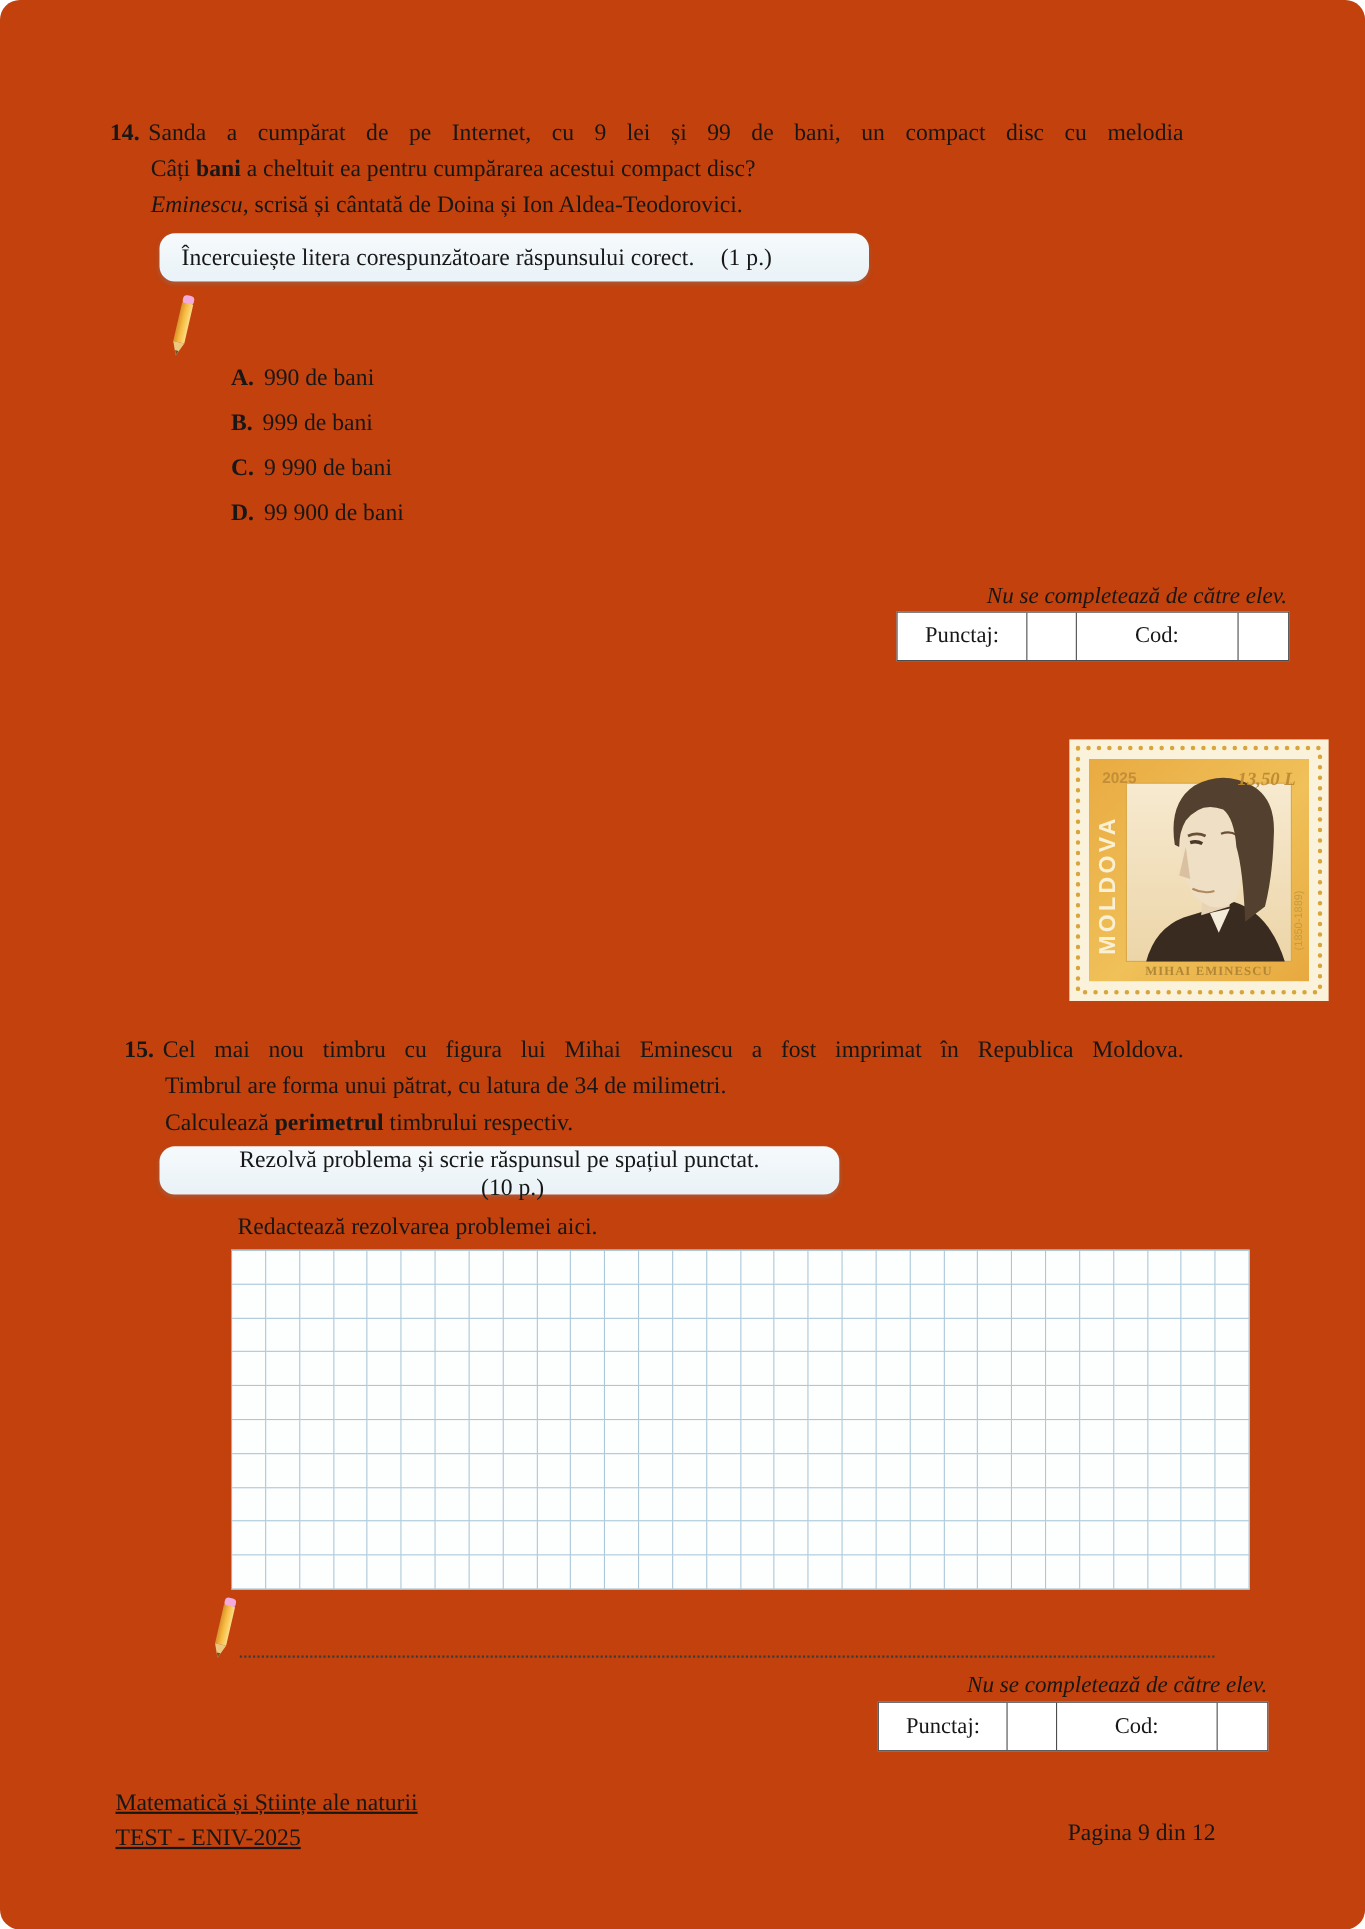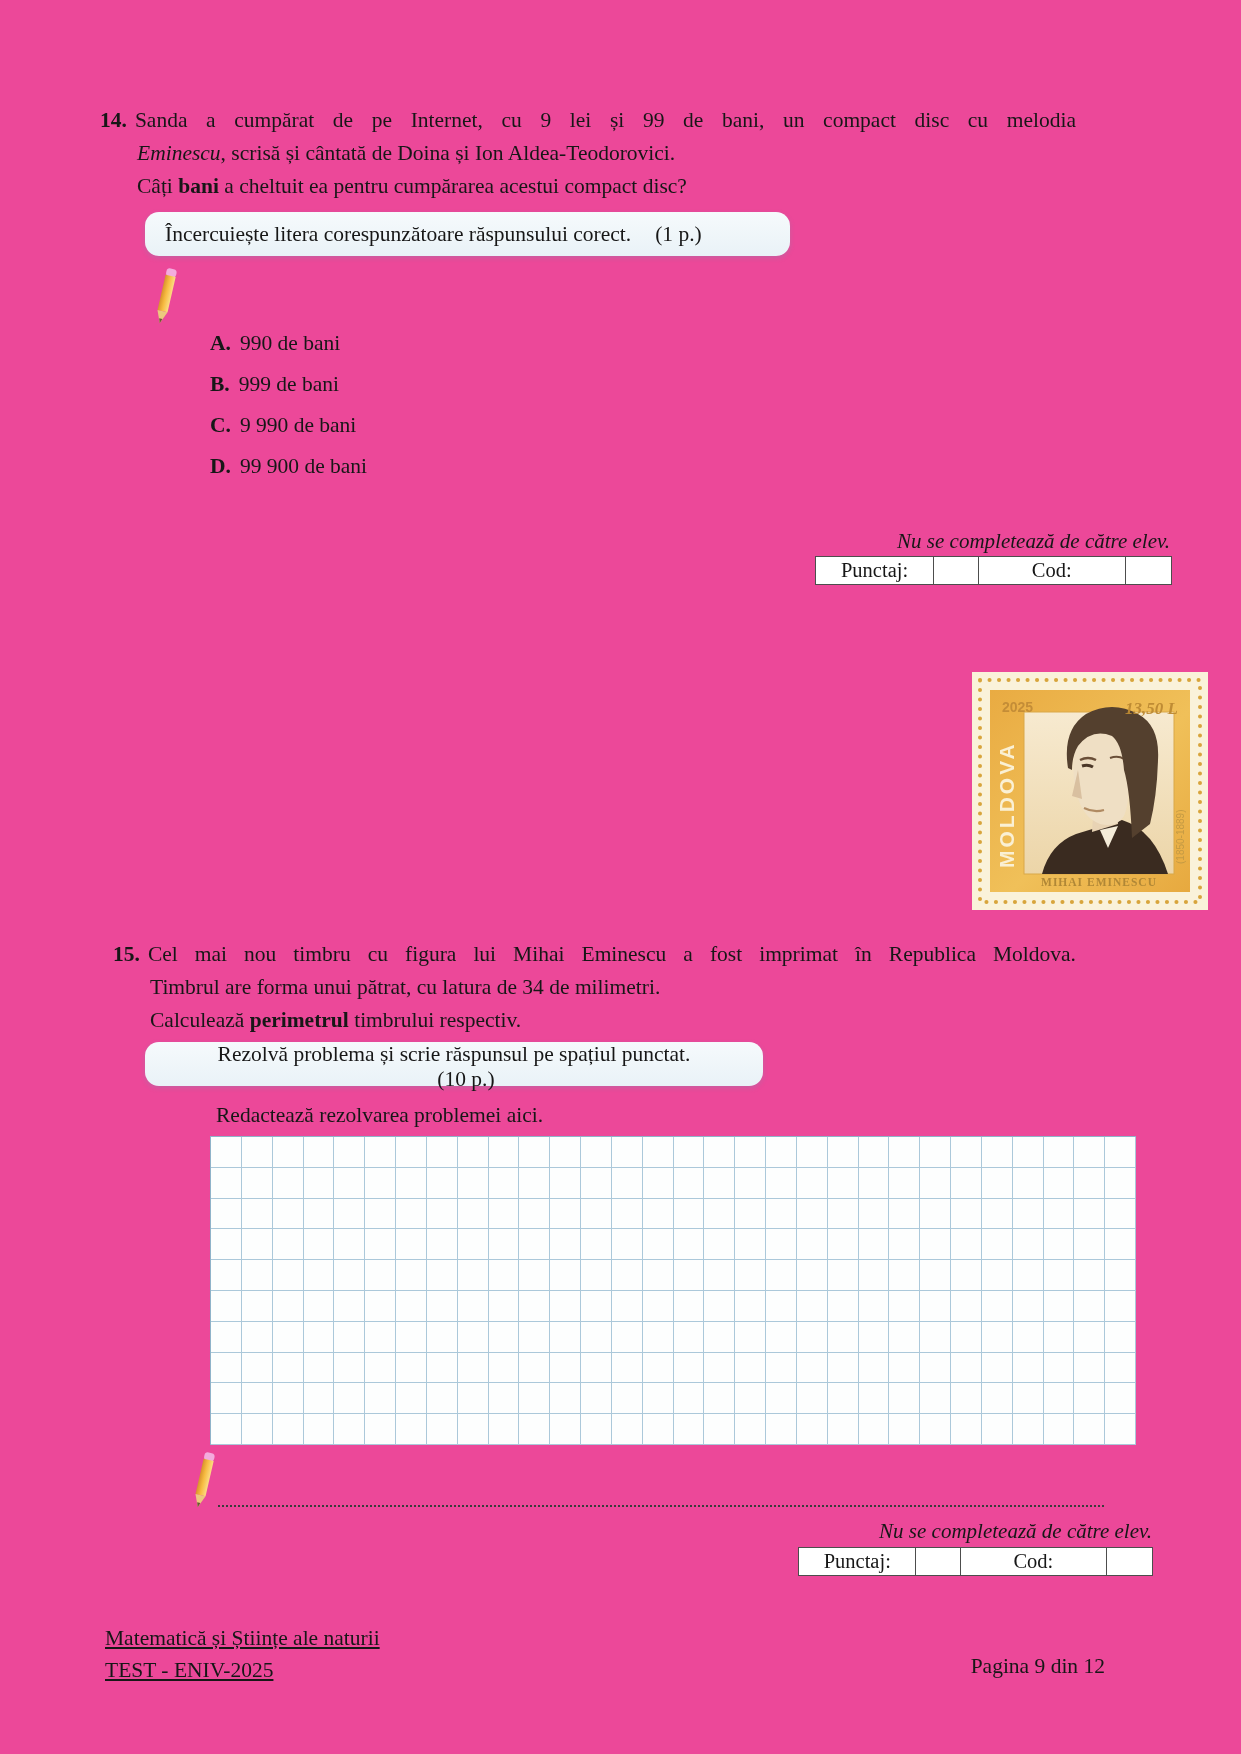--- a/index.html
+++ b/index.html
@@ -1,19 +1,20 @@
 <!DOCTYPE html>
 <html><head>
 <meta charset="utf-8">
 <style>
   html,body { margin:0; padding:0; background:#ffffff; }
   .page {
-    position:relative; width:1241px; height:1754px; background:#ec4899;
+    position:relative; width:1241px; height:1754px; background:#c2410c;
     font-family:"Liberation Serif","DejaVu Serif",serif; color:#171717;
     overflow:hidden;
+    border-radius:18px;
   }
   .abs { position:absolute; }
   .b { font-weight:bold; }
   .i { font-style:italic; }
   .q-block { font-size:21.5px; line-height:33px; }
   .justify-last { text-align:justify; text-align-last:justify; }
   .indent { margin-left:37px; }
   .qnum { font-weight:bold; margin-right:8px; }
 
   .instr-box {
@@ -25,21 +26,21 @@
   }
   .instr-box .pts { font-weight:normal; margin-left:24px; white-space:nowrap; }
 
   .options { font-size:21.5px; }
   .option { margin-bottom:17px; height:24px; }
   .opt-letter { font-weight:bold; margin-right:9px; }
 
   .notice { font-style:italic; font-size:21px; }
 
   .score-table {
-    display:flex; height:29px; box-sizing:border-box;
+    display:flex; height:45px; box-sizing:border-box;
     border:1.5px solid #4d4d4d; background:#ffffff; font-size:20.5px;
   }
   .st-cell {
     display:flex; align-items:center; justify-content:center;
     box-sizing:border-box; border-left:1.5px solid #4d4d4d; height:100%;
   }
   .st-cell:first-child { border-left:none; }
   .w1 { width:33%; } .w2 { width:12.5%; } .w3 { width:41.5%; } .w4 { width:13%; }
 
   .workspace-label { font-size:21.5px; }
@@ -68,24 +69,24 @@
 </head>
 <body>
 
 <div class="page">
 
   <div class="abs q-block" style="left:100px; top:104px; width:976px;">
     <div class="justify-last">
       <span class="qnum">14.</span><span>Sanda a cumpărat de pe Internet, cu 9 lei și 99 de bani, un compact disc cu melodia</span>
     </div>
     <div class="indent">
+      <span>Câți </span><span class="b">bani</span><span> a cheltuit ea pentru cumpărarea acestui compact disc?</span>
+    </div>
+    <div class="indent">
       <span class="i">Eminescu</span><span>, scrisă și cântată de Doina și Ion Aldea-Teodorovici.</span>
-    </div>
-    <div class="indent">
-      <span>Câți </span><span class="b">bani</span><span> a cheltuit ea pentru cumpărarea acestui compact disc?</span>
     </div>
   </div>
 
   <div class="abs instr-box" style="left:145px; top:212px; width:645px; height:44px; box-sizing:border-box;">
     <span>Încercuiește litera corespunzătoare răspunsului corect.</span>
     <span class="pts">(1 p.)</span>
   </div>
 
   <div class="abs" style="left:148px; top:264px; width:36px; height:64px;">
     <svg class="pencil" viewBox="0 0 34 62" width="36" height="64">

